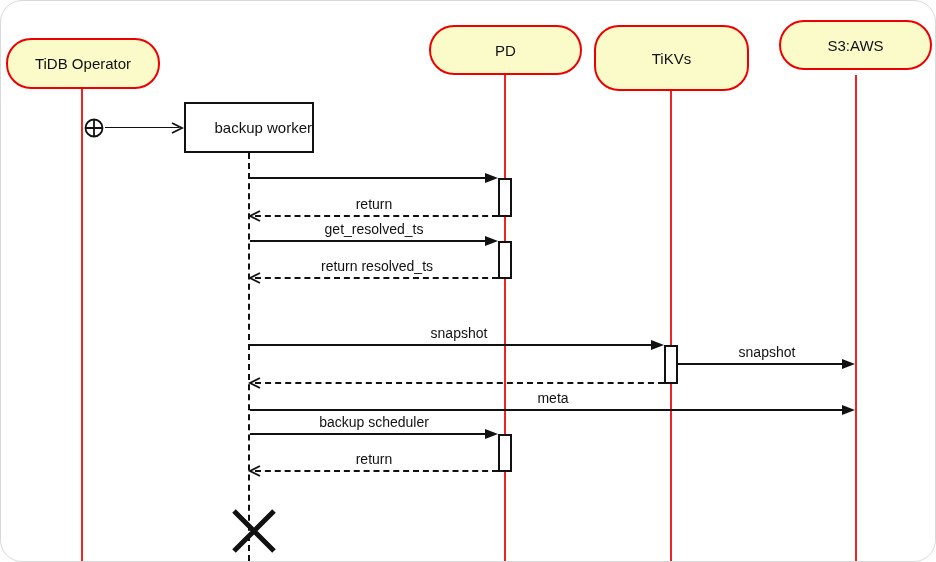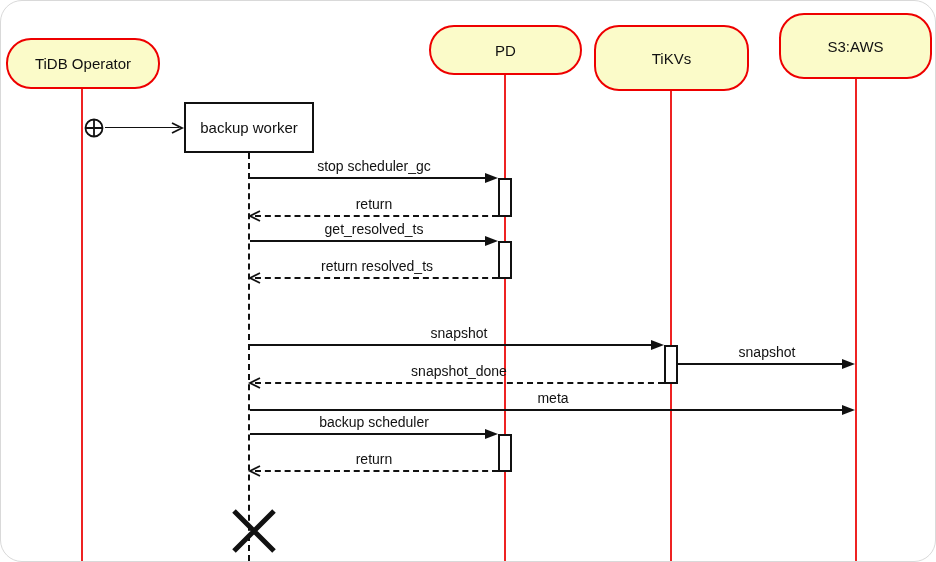--- a/index.html
+++ b/index.html
@@ -10,21 +10,21 @@
   }
   .actor{
     position:absolute;box-sizing:border-box;z-index:4;
     background:#fbfbc9;border:2px solid #ee0000;border-radius:25px;
     display:flex;align-items:center;justify-content:center;
     font-size:15px;color:#111;white-space:nowrap;
   }
   .created-box{
     position:absolute;box-sizing:border-box;z-index:4;
     background:#ffffff;border:2px solid #111;
-    display:flex;align-items:center;justify-content:center;
+    display:flex;align-items:center;justify-content:flex-end;
     font-size:15px;color:#111;white-space:nowrap;
   }
   .lifeline-red{position:absolute;width:2px;background:#ee2323;z-index:1;}
   .lifeline-dashed{position:absolute;width:0;border-left:2px dashed #111;z-index:1;}
   .activation{
     position:absolute;width:14px;box-sizing:border-box;z-index:3;
     background:#ffffff;border:2px solid #111;
   }
   .line{position:absolute;height:0;border-top:2px solid #111;z-index:5;}
   .line.dashed{border-top-style:dashed;}
@@ -53,42 +53,41 @@
 
   <div class="actor" style="left:5px;top:37px;width:154px;height:51px;">
     <span>TiDB Operator</span>
   </div>
   <div class="actor" style="left:428px;top:24px;width:153px;height:50px;">
     <span>PD</span>
   </div>
   <div class="actor" style="left:593px;top:24px;width:155px;height:66px;">
     <span>TiKVs</span>
   </div>
-  <div class="actor" style="left:778px;top:12px;width:153px;height:66px;">
+  <div class="actor" style="left:778px;top:19px;width:153px;height:50px;">
     <span>S3:AWS</span>
   </div>
 
   <svg class="svg-abs" style="left:82px;top:116px;" width="22" height="22" viewBox="0 0 22 22">
     <circle cx="11" cy="11" r="8.5" fill="#ffffff" stroke="#111" stroke-width="1.8"></circle>
     <path d="M11 2.5 V19.5 M2.5 11 H19.5" stroke="#111" stroke-width="1.8" fill="none"></path>
   </svg>
   <div class="line" style="left:104px;top:126px;width:74px;border-top-width:1.6px;"></div>
   <svg class="svg-abs" style="left:168px;top:120px;" width="16" height="14" viewBox="0 0 16 14">
     <path d="M3 2 L13 7 L3 12" fill="none" stroke="#111" stroke-width="1.8"></path>
   </svg>
   <div class="created-box" style="left:183px;top:101px;width:130px;height:51px;">
     <span>backup worker</span>
   </div>
 
   <div class="activation" style="left:497px;top:177px;height:39px;"></div>
   <div class="activation" style="left:497px;top:240px;height:38px;"></div>
   <div class="activation" style="left:663px;top:344px;height:39px;"></div>
   <div class="activation" style="left:497px;top:433px;height:38px;"></div>
 
-  <div class="msg-label" style="left:273px;top:156px;width:200px;">stop scheduler_gc</div>
   <div class="line" style="left:249px;top:176px;width:236px;"></div>
   <div class="arrow-filled" style="left:484px;top:172px;"></div>
 
   <div class="msg-label" style="left:273px;top:194px;width:200px;">return</div>
   <div class="line dashed" style="left:254px;top:214px;width:243px;"></div>
   <svg class="svg-abs" style="left:246px;top:208px;" width="16" height="14" viewBox="0 0 16 14">
     <path d="M13 2 L3 7 L13 12" fill="none" stroke="#111" stroke-width="1.8"></path>
   </svg>
 
   <div class="msg-label" style="left:273px;top:219px;width:200px;">get_resolved_ts</div>
@@ -102,21 +101,20 @@
   </svg>
 
   <div class="msg-label" style="left:358px;top:323px;width:200px;">snapshot</div>
   <div class="line" style="left:249px;top:343px;width:402px;"></div>
   <div class="arrow-filled" style="left:650px;top:339px;"></div>
 
   <div class="msg-label" style="left:666px;top:342px;width:200px;">snapshot</div>
   <div class="line" style="left:677px;top:362px;width:165px;"></div>
   <div class="arrow-filled" style="left:841px;top:358px;"></div>
 
-  <div class="msg-label" style="left:358px;top:361px;width:200px;">snapshot_done</div>
   <div class="line dashed" style="left:254px;top:381px;width:409px;"></div>
   <svg class="svg-abs" style="left:246px;top:375px;" width="16" height="14" viewBox="0 0 16 14">
     <path d="M13 2 L3 7 L13 12" fill="none" stroke="#111" stroke-width="1.8"></path>
   </svg>
 
   <div class="msg-label" style="left:452px;top:388px;width:200px;">meta</div>
   <div class="line" style="left:249px;top:408px;width:593px;"></div>
   <div class="arrow-filled" style="left:841px;top:404px;"></div>
 
   <div class="msg-label" style="left:273px;top:412px;width:200px;">backup scheduler</div>

